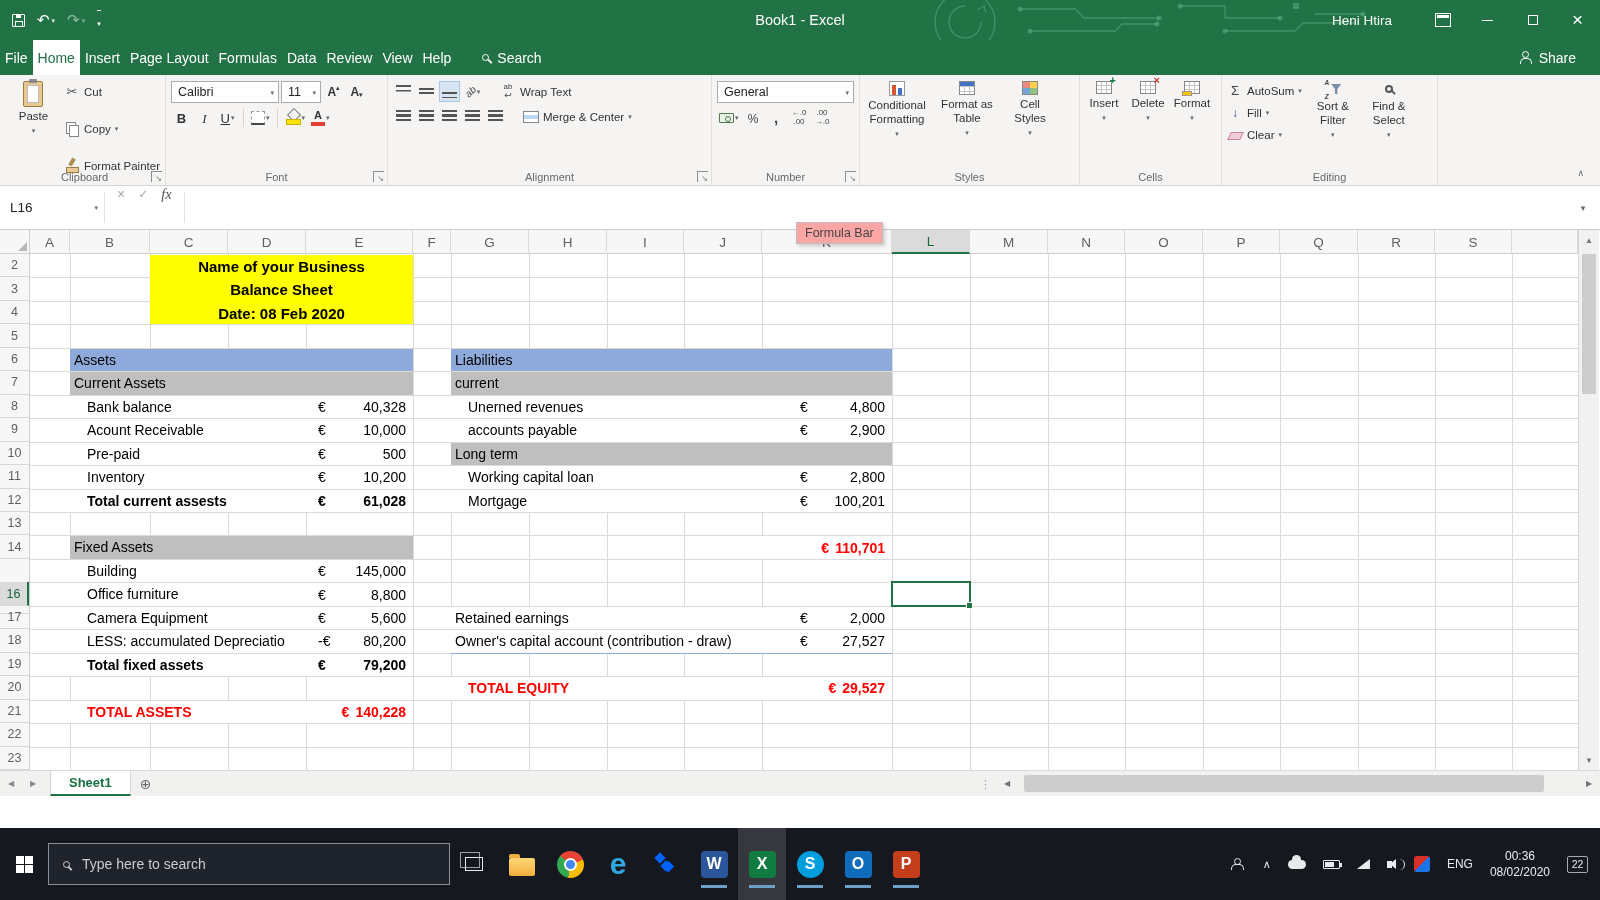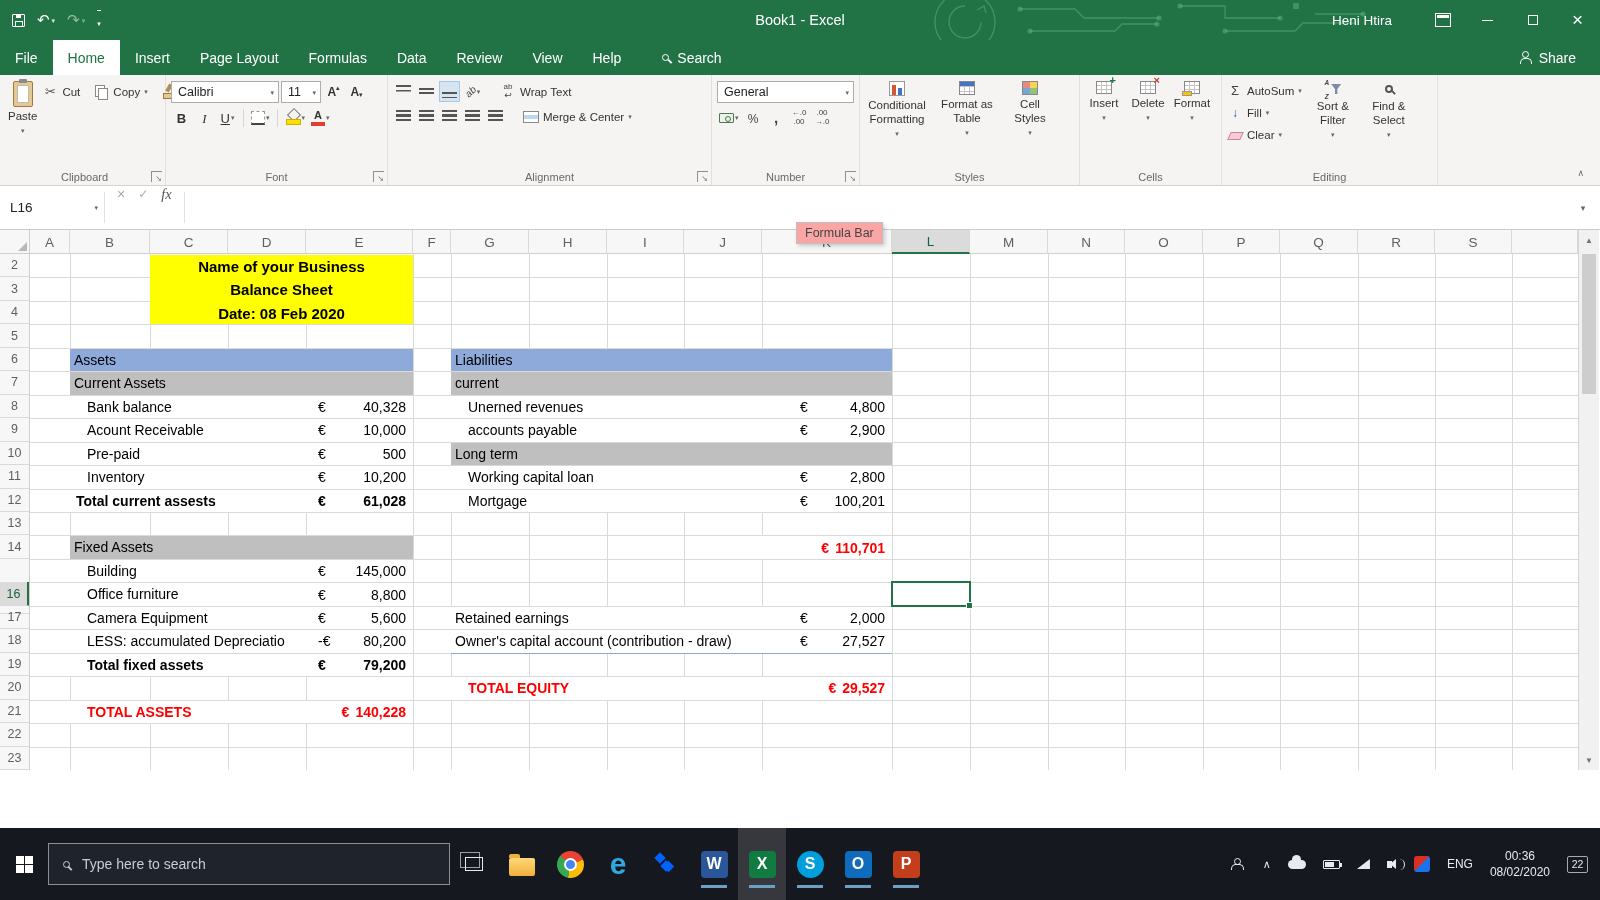--- a/index.html
+++ b/index.html
@@ -27,21 +27,21 @@
 .uname{font-size:13.5px;margin-right:28px}
 .ropt{width:16px;height:14px;border:1.3px solid #fff;position:relative;display:inline-block}
 .ropt::before{content:"";position:absolute;top:1px;left:1px;right:1px;height:3px;background:#fff}
 .wbtn{width:45px;height:40px;display:flex;align-items:center;justify-content:center}
 .minus-ic{display:inline-block;width:11px;border-top:1.4px solid #fff}
 .max-ic{display:inline-block;width:10px;height:10px;border:1.4px solid #fff}
 .close-ic::before{content:"×";font-size:19px;line-height:1}
 
 
 .tabrow{position:absolute;top:40px;left:0;width:1600px;height:35px;background:#217346;display:flex;align-items:stretch;color:#fff;font-size:14px;z-index:39}
-.rtab{display:flex;align-items:center;padding:0 15px}
+.rtab{display:flex;align-items:center;padding:0 5px}
 .rtab.active{background:#fff;color:#217346}
 .tab-search{display:flex;align-items:center;gap:8px;margin-left:16px;padding:0 10px}
 .mag{width:7px;height:7px;border:1.6px solid #fff;border-radius:50%;position:relative;display:inline-block}
 .mag::after{content:"";position:absolute;width:1.6px;height:5px;background:#fff;right:-2px;bottom:-4px;transform:rotate(-45deg)}
 .tab-share{margin-left:auto;display:flex;align-items:center;gap:7px;padding:0 24px}
 .person{width:13px;height:13px;position:relative;display:inline-block}
 .person::before{content:"";position:absolute;top:0;left:3.5px;width:5px;height:5px;border:1.4px solid #fff;border-radius:50%}
 .person::after{content:"";position:absolute;bottom:0;left:1px;width:10px;height:5px;border:1.4px solid #fff;border-bottom:none;border-radius:5px 5px 0 0}
 
 
@@ -57,21 +57,21 @@
 .tbn{min-width:21px;height:21px;display:inline-flex;align-items:center;justify-content:center;gap:1px;color:#333;padding:0 2px}
 .frow{display:flex;align-items:center;gap:2px;margin:4px 3px 2px}
 .vsep{width:1px;height:18px;background:#D8D5D1;margin:0 3px}
 .selbtn{background:#D7E5F2;border:1px solid #A8C7E5}
 
 .g-clip{width:162px}
 .paste{width:56px}
 .clip-ic{width:20px;height:26px;background:#E8C892;border:1px solid #9C7B3C;border-radius:2px;position:relative}
 .clip-ic::before{content:"";position:absolute;top:-3px;left:5px;width:8px;height:4px;background:#8a8a8a;border-radius:1px}
 .clip-ic::after{content:"";position:absolute;top:3px;left:3px;right:3px;bottom:3px;background:#fff;border:1px solid #bbb}
-.scol{display:flex;flex-direction:row;gap:7px;padding-top:4px}
+.scol{display:flex;flex-direction:column;gap:16px;padding-top:4px}
 .cut-ic::before{content:"✂";font-size:13px}
 .copy-ic::before{content:"";position:absolute;top:1px;left:2px;width:8px;height:10px;background:#fff;border:1px solid #888}
 .copy-ic::after{content:"";position:absolute;top:4px;left:5px;width:8px;height:10px;background:#fff;border:1px solid #888}
 .fp-ic::before{content:"";position:absolute;left:6px;top:0;width:4px;height:8px;background:#B08D57;transform:rotate(30deg)}
 .fp-ic::after{content:"";position:absolute;left:2px;bottom:1px;width:11px;height:4px;background:#E8C892;border:1px solid #9C7B3C}
 
 .g-font{width:222px}
 .combo{height:22px;border:1px solid #ACACAC;background:#fff;display:flex;align-items:center;font-size:12.5px;color:#222;padding:0 4px 0 6px;gap:4px}
 .combo .dd{margin-left:auto}
 .fname{width:108px}.fsize{width:40px}
@@ -706,21 +706,21 @@
         <div class="cell item" style="left: 70px; width: 236px; top: 188.636px; height: 22.4545px;">Pre-paid</div>
         <div class="cell money" style="left: 306px; width: 107px; top: 188.636px; height: 22.4545px;">
           <div class="cur">€</div>
           <div class="val">500</div>
         </div>
         <div class="cell item" style="left: 70px; width: 236px; top: 212.091px; height: 22.4545px;">Inventory</div>
         <div class="cell money" style="left: 306px; width: 107px; top: 212.091px; height: 22.4545px;">
           <div class="cur">€</div>
           <div class="val">10,200</div>
         </div>
-        <div class="cell item bold" style="left: 59px; width: 236px; top: 235.545px; height: 22.4545px;">Total current assests</div>
+        <div class="cell item bold" style="left: 70px; width: 236px; top: 235.545px; height: 22.4545px;">Total current assests</div>
         <div class="cell money bold" style="left: 306px; width: 107px; top: 235.545px; height: 22.4545px;">
           <div class="cur">€</div>
           <div class="val">61,028</div>
         </div>
         <div class="cell gray" style="left: 70px; width: 343px; top: 282.455px; height: 22.4545px;">Fixed Assets</div>
         <div class="cell item" style="left: 70px; width: 236px; top: 305.909px; height: 22.4545px;">Building</div>
         <div class="cell money" style="left: 306px; width: 107px; top: 305.909px; height: 22.4545px;">
           <div class="cur">€</div>
           <div class="val">145,000</div>
         </div>
@@ -796,20 +796,36 @@
       </div>
     <div class="vscroll">
       <div class="varr up"></div>
       <div class="vthumb"></div>
       <div class="varr dn"></div>
     </div>
   </div>
 
   <div class="fb-tooltip">Formula Bar</div>
 
+  <div class="tabbar">
+    <span class="shnav prev"></span>
+    <span class="shnav next"></span>
+    <div class="sheettab">
+        <span>Sheet1</span>
+      </div>
+    <span class="addsheet"></span>
+    <div class="hscroll">
+      <span class="hsplit"></span>
+      <span class="harr l"></span>
+      <div class="htrack">
+          <div class="hthumb"></div>
+        </div>
+      <span class="harr r"></span>
+    </div>
+  </div>
 
 
   <div class="taskbar">
     <div class="tk">
         <span class="start-ic"></span>
       </div>
     <div class="tsearch">
         <span class="mag"></span>
         <span>Type here to search</span>
       </div>

